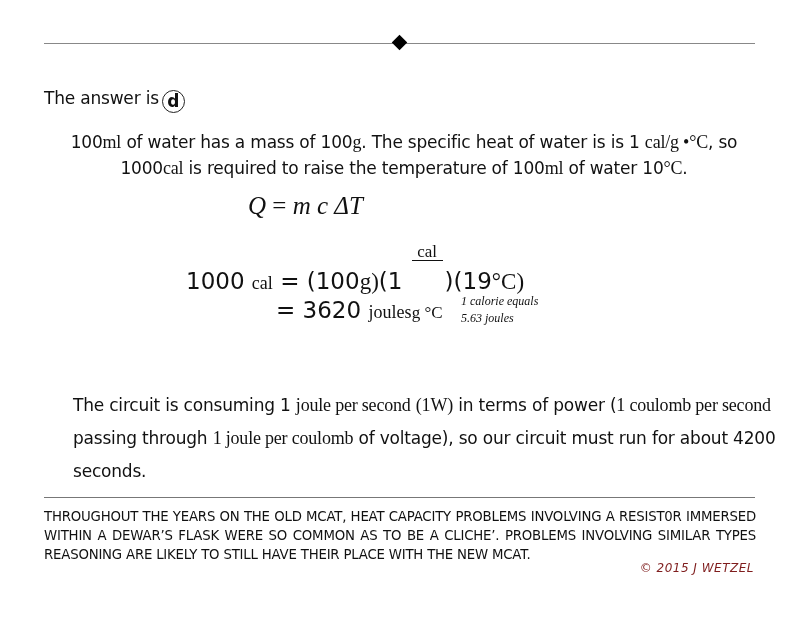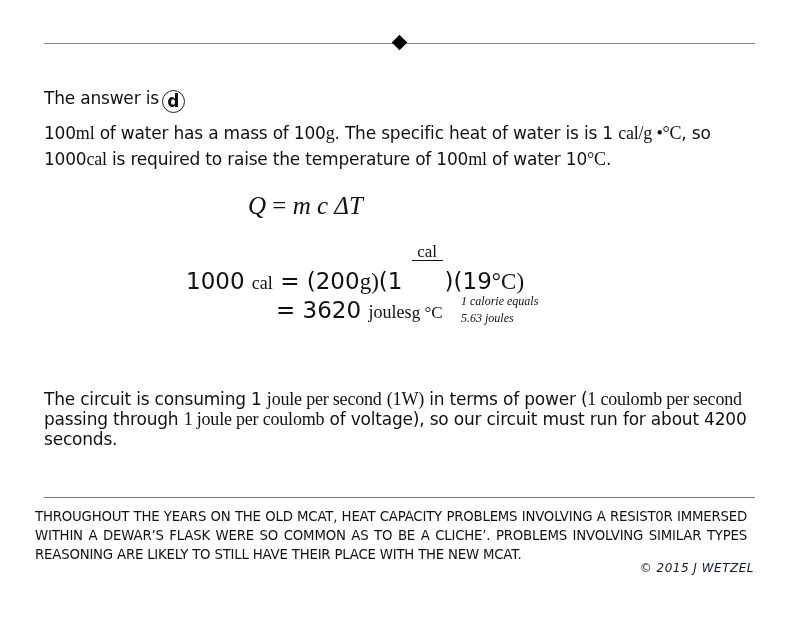--- a/index.html
+++ b/index.html
@@ -4,53 +4,53 @@
 <style>
   html, body { margin:0; padding:0; background:#ffffff; }
   body { width:800px; height:617px; position:relative; overflow:hidden; color:#111; font-family:"DejaVu Sans", sans-serif; }
   .abs { position:absolute; }
   .serif { font-family:"Liberation Serif", "DejaVu Serif", serif; }
   .top-rule { left:44px; top:43px; width:711px; height:1px; background:#888; }
   .diamond { left:394px; top:37px; width:11px; height:11px; background:#000; transform:rotate(45deg); }
   .answer { left:44px; top:76px; font-size:17px; letter-spacing:-0.2px; white-space:nowrap;margin-top:12px; }
   .circle { display:inline-block; width:21px; height:21px; border:1.3px solid #222; border-radius:50%; text-align:center; line-height:20px; font-weight:bold; font-size:17px; margin-left:3px; vertical-align:-3px; }
   .para { left:44px; width:720px; font-size:17px; line-height:26px; letter-spacing:-0.2px; }
-  .p1 { top:120px; }
+  .p1 { top:129px;text-align:center; }
   .s { font-family:"Liberation Serif", serif; font-size:18px; }
   .eq1 { left:248px; top:192px; font-family:"Liberation Serif", serif; font-style:italic; font-size:25px; white-space:nowrap; }
   .eq1 .op { font-style:normal; }
   .eq2 { left:186px; top:244px; font-size:23px; white-space:nowrap; }
   .frac { display:inline-block; vertical-align:middle; text-align:center; font-family:"Liberation Serif", serif; font-size:17px; line-height:16px; margin:0 2px; }
   .frac .num { display:block; border-bottom:1px solid #111; padding:0 2px; }
   .frac .den { display:block;margin-top:44px; }
   .eq3 { left:276px; top:297px; font-size:23px; white-space:nowrap; }
   .note { left:461px; top:293px; font-family:"Liberation Serif", serif; font-style:italic; font-size:12px; line-height:17px; }
-  .p2 { top:389px; line-height:20px; }
+  .p2 { top:389px; line-height:33px;margin-left:29px; }
   .bottom-rule { left:44px; top:497px; width:711px; height:1px; background:#777; }
-  .caps { left:35px; top:507px; width:712px; font-size:13.3px; line-height:19px; text-align:justify; letter-spacing:-0.2px; }
-  .copy { right:46px; top:561px; font-size:12px; font-style:italic; color:#0f172a; letter-spacing:0.5px; }
+  .caps { left:44px; top:507px; width:712px; font-size:13.3px; line-height:19px; text-align:justify; letter-spacing:-0.2px; }
+  .copy { right:46px; top:561px; font-size:12px; font-style:italic; color:#7f1d1d; letter-spacing:0.5px; }
 </style>
 </head>
 <body>
 
 <div class="abs top-rule"></div>
 <div class="abs diamond"></div>
 
 <div class="abs answer">
   <span>The answer is</span><span class="circle">d</span>
 </div>
 
 <div class="abs para p1"><span>100</span><span class="s">ml</span><span> of water has a mass of 100</span><span class="s">g</span><span>.  The specific heat of water is is 1 </span><span class="s">cal/g •°C</span><span>, so</span><br><span>1000</span><span class="s">cal</span><span> is required to raise the temperature of 100</span><span class="s">ml</span><span> of water 10</span><span class="s">°C</span><span>.</span></div>
 
 <div class="abs eq1">
   <span>Q</span>&nbsp;<span class="op">=</span>&nbsp;<span>m c ΔT</span>
 </div>
 
 <div class="abs eq2">
-  <span>1000</span>&nbsp;<span class="s">cal</span>&nbsp;<span>=</span>&nbsp;<span>(200</span><span class="serif">g)</span><span>(1</span>&nbsp;<span class="frac"><span class="num">cal</span><span class="den">g °C</span></span><span>)</span><span>(19</span><span class="serif">°C)</span>
+  <span>1000</span>&nbsp;<span class="s">cal</span>&nbsp;<span>=</span>&nbsp;<span>(100</span><span class="serif">g)</span><span>(1</span>&nbsp;<span class="frac"><span class="num">cal</span><span class="den">g °C</span></span><span>)</span><span>(19</span><span class="serif">°C)</span>
 </div>
 
 <div class="abs eq3">
   <span>=</span>&nbsp;<span>3620</span>&nbsp;<span class="s">joules</span>
 </div>
 
 <div class="abs note">
   <span>1 calorie equals</span><br><span>5.63 joules</span>
 </div>
 

